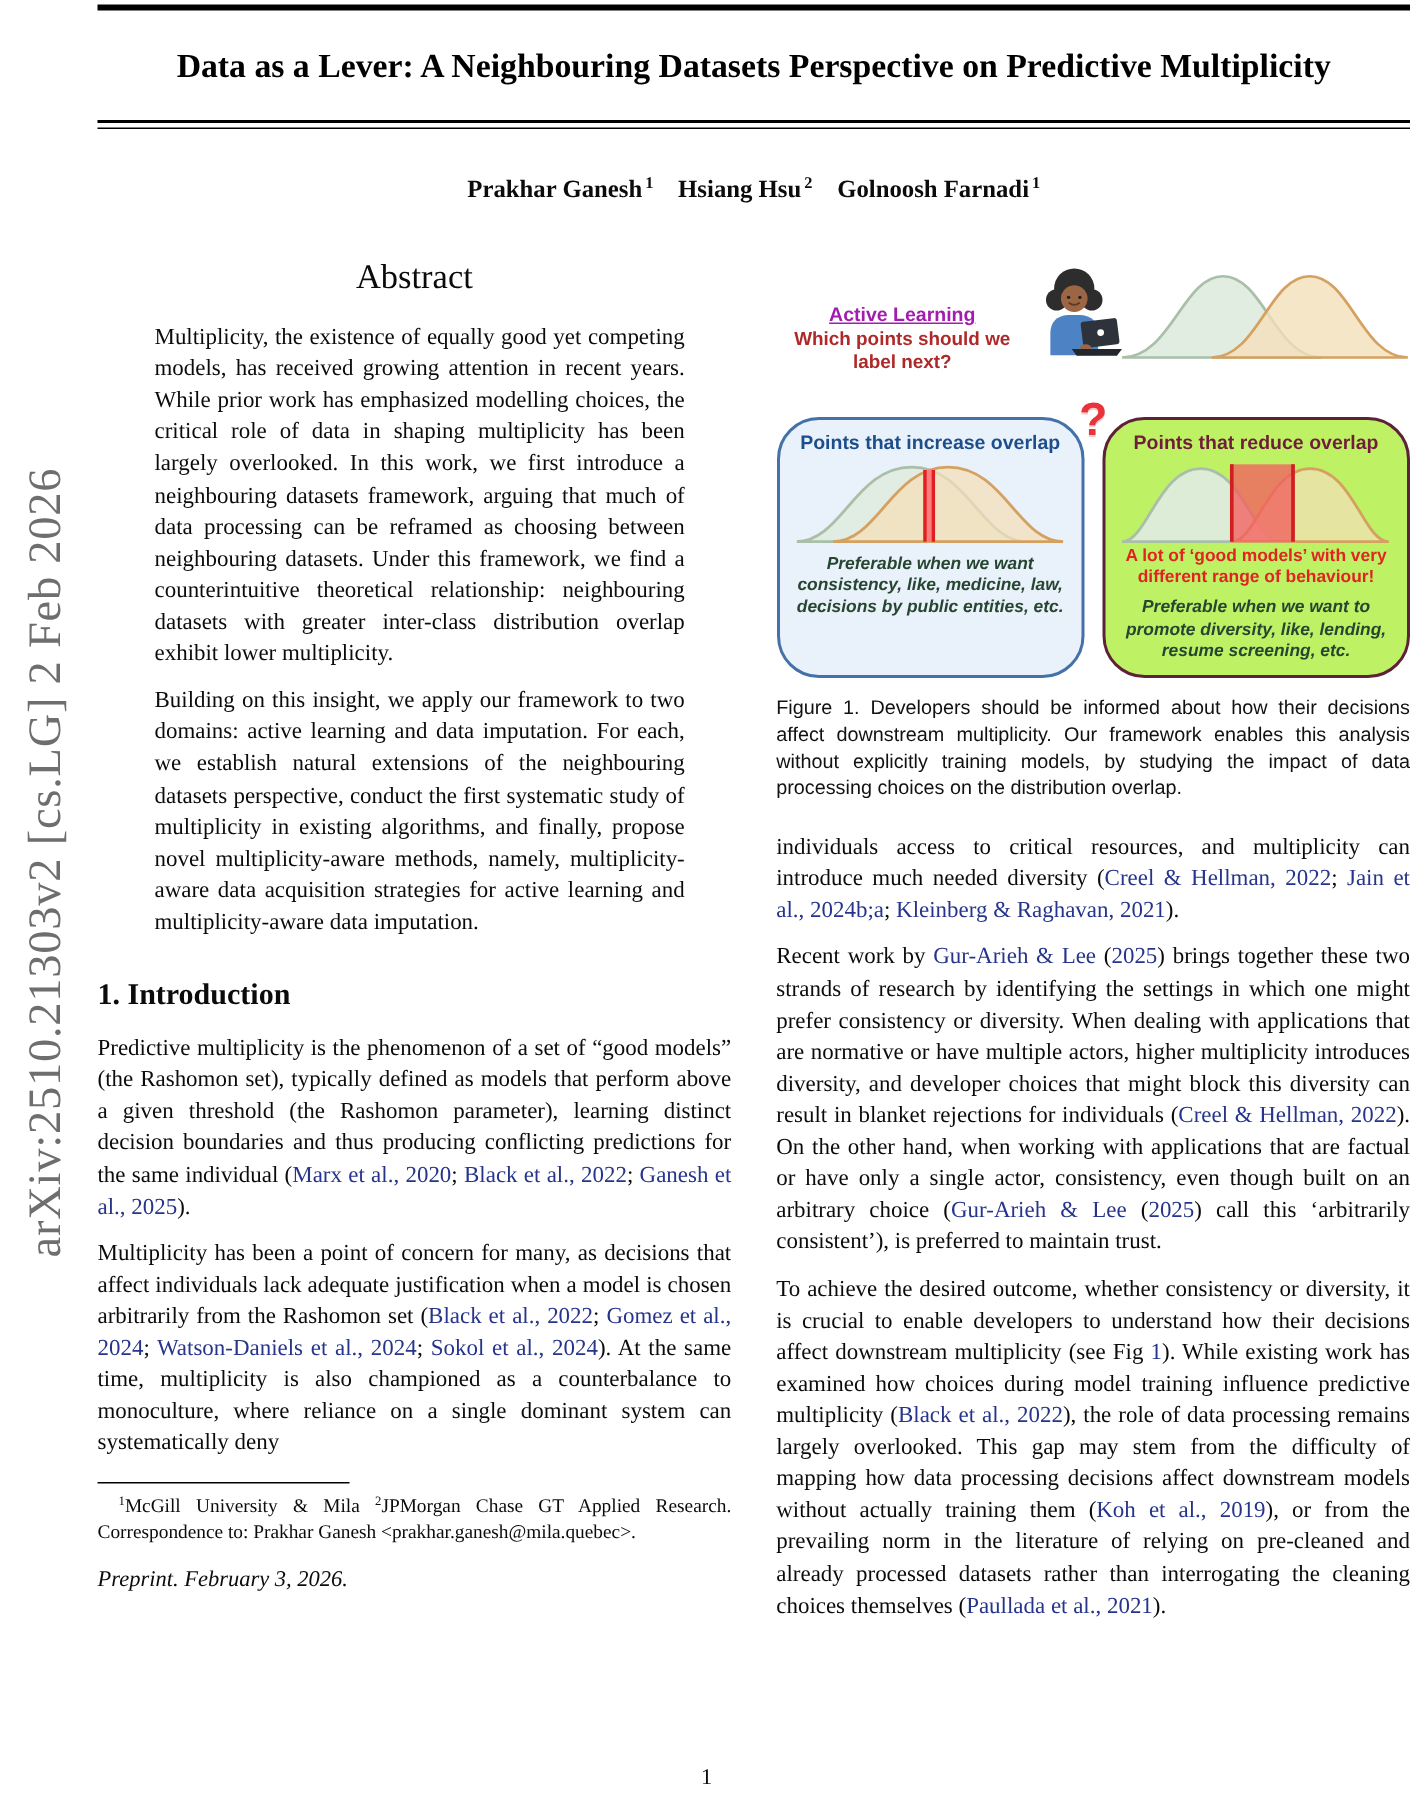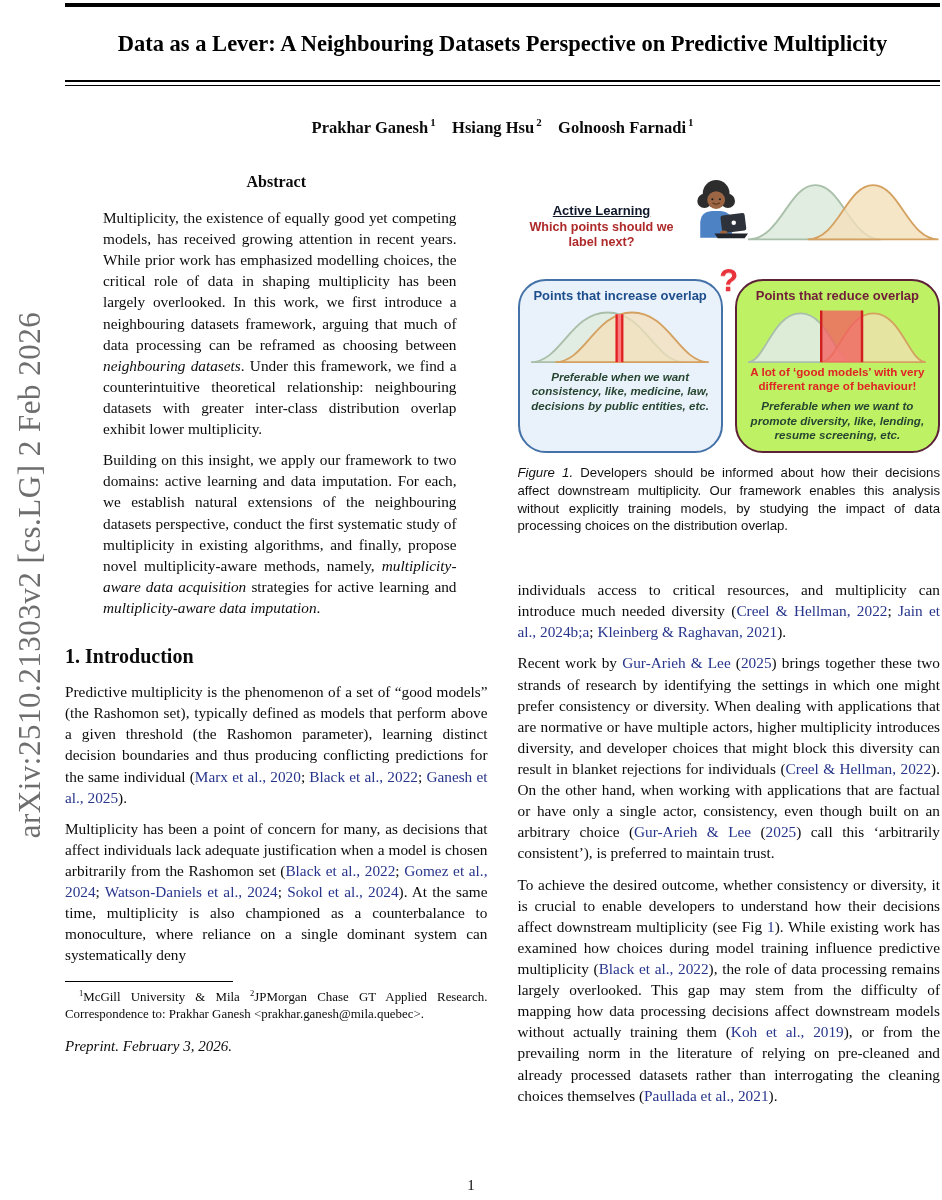--- a/index.html
+++ b/index.html
@@ -16,44 +16,44 @@
   .content { position:absolute; left:65px; top:0; width:875px; }
   .top-rule { margin-top:3px; height:3.5px; background:#000; }
   .paper-title {
     margin:24px 0 0; text-align:center; font-size:22.5px; font-weight:bold; color:#000;
   }
   .double-rule { margin-top:23px; border-top:2.5px solid #000; border-bottom:1.2px solid #000; height:3px; }
   .authors { margin-top:30px; text-align:center; font-size:16.5px; font-weight:bold; }
   .authors .sup { margin-left:2px; }
   .sup { vertical-align:super; font-size:0.66em; }
   .cite { color:#26348b; }
-  .i { font-style:italic; }
+  .i { }
 
   .columns { margin-top:36px; display:flex; gap:30px; }
   .col-left, .col-right { width:422.5px; }
 
-  .abstract-head { margin:0 0 16px; text-align:center; font-size:16px; font-weight:bold; }
+  .abstract-head { margin:0 0 16px; text-align:center; font-size:23px; font-weight:normal; }
   .abstract-body { padding:0 31px 0 38px; }
   p.body-p {
     margin:0; font-size:15.3px; line-height:1.38; text-align:justify;
   }
   p.body-p + p.body-p { margin-top:10px; }
   .intro-head { margin:27px 0 13px; font-size:20px; font-weight:bold; }
 
   .footnote { margin-top:15px; }
   .footnote-rule { width:168px; border-top:1.3px solid #000; margin-bottom:6px; }
   .footnote p { margin:0; font-size:12.9px; line-height:1.32; text-align:justify; text-indent:14px; }
   .preprint { margin-top:15px; font-size:15px; font-style:italic; }
 
   
   .figure { font-family:"Liberation Sans", sans-serif; }
   .fig-top { display:flex; align-items:flex-start; height:102px; }
   .al-block { width:168px; padding-top:30px; text-align:center; }
   .al-title {
-    font-size:13px; font-weight:bold; color:#0f172a; text-decoration:underline;
+    font-size:13px; font-weight:bold; color:#a21caf; text-decoration:underline;
   }
   .al-q { margin-top:2px; font-size:12.6px; font-weight:bold; color:#ae2a2a; line-height:1.18; }
   .person { width:62px; height:86px; flex:none; }
   .dist-block { flex:1; text-align:center; }
   .dist-title { font-size:12.2px; font-weight:bold; color:#1e4f9c; line-height:1.2; }
   .dist-curves { width:100%; height:66px; display:block; margin-top:2px; }
 
   .fig-boxes { position:relative; display:flex; gap:12px; margin-top:4px; }
   .q-mark {
     position:absolute; left:50%; top:-16px; transform:translateX(-50%);
@@ -64,21 +64,21 @@
   .fbox-blue { border:2.5px solid #4472a8; background:#e9f1fa; }
   .fbox-maroon { border:2.5px solid #5e2238; background:#bef264; }
   .fbox-title { font-size:13px; font-weight:bold; }
   .fbox-blue .fbox-title { color:#1d4e8c; }
   .fbox-maroon .fbox-title { color:#701d3a; }
   .fbox-curves { width:96%; height:60px; display:block; margin:1px auto 0; }
   .fbox-red { font-size:11.6px; font-weight:bold; color:#e02424; line-height:1.22; margin-top:1px; }
   .fbox-note { font-size:11.6px; font-weight:bold; font-style:italic; color:#274631; line-height:1.24; margin-top:6px; }
 
   .fig-caption { margin-top:11px; font-size:13.2px; line-height:1.34; text-align:justify; color:#111; }
-  .right-body { margin-top:44px; }
+  .right-body { margin-top:20px; }
 
   .pageno { position:absolute; left:0; right:0; bottom:6px; text-align:center; font-size:15px; }
 </style>
 </head>
 <body>
 
 <div class="page">
 
   <div class="watermark">arXiv:2510.21303v2  [cs.LG]  2 Feb 2026</div>
 

